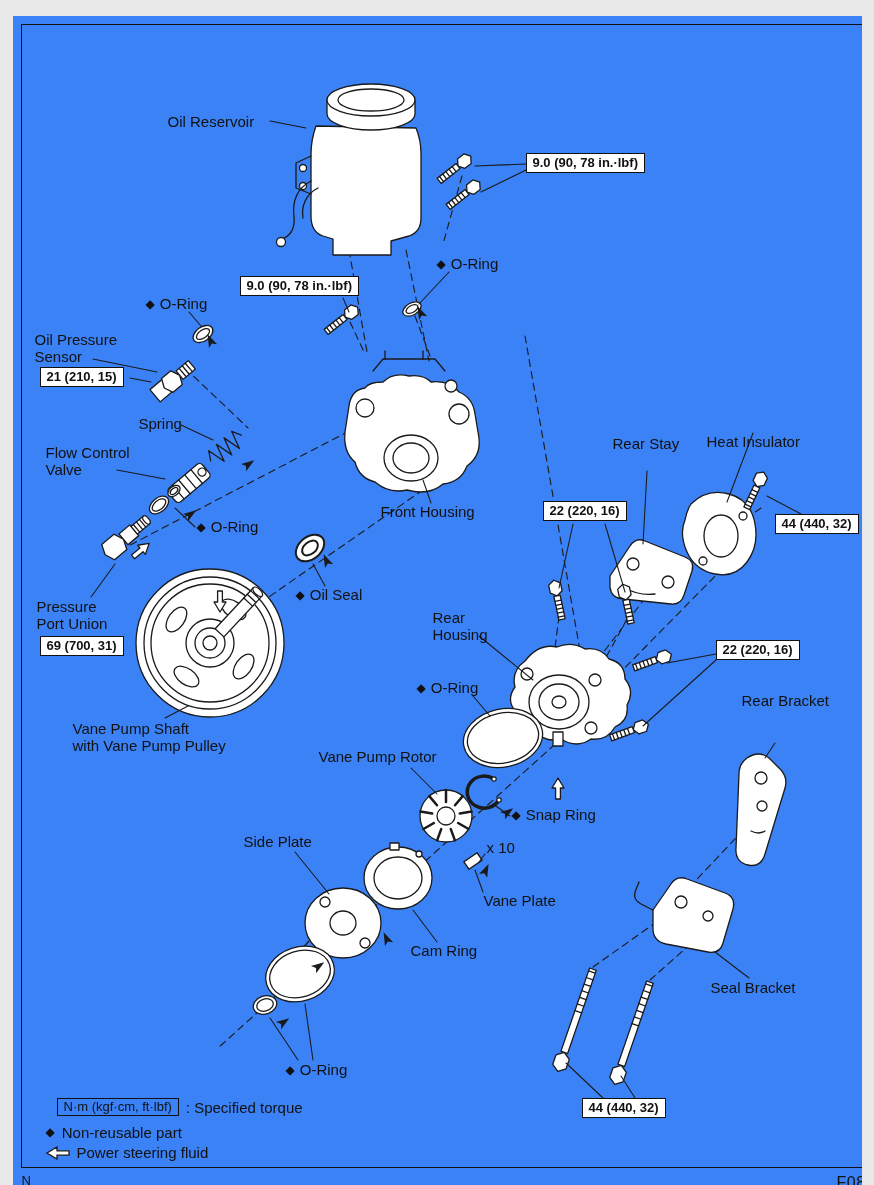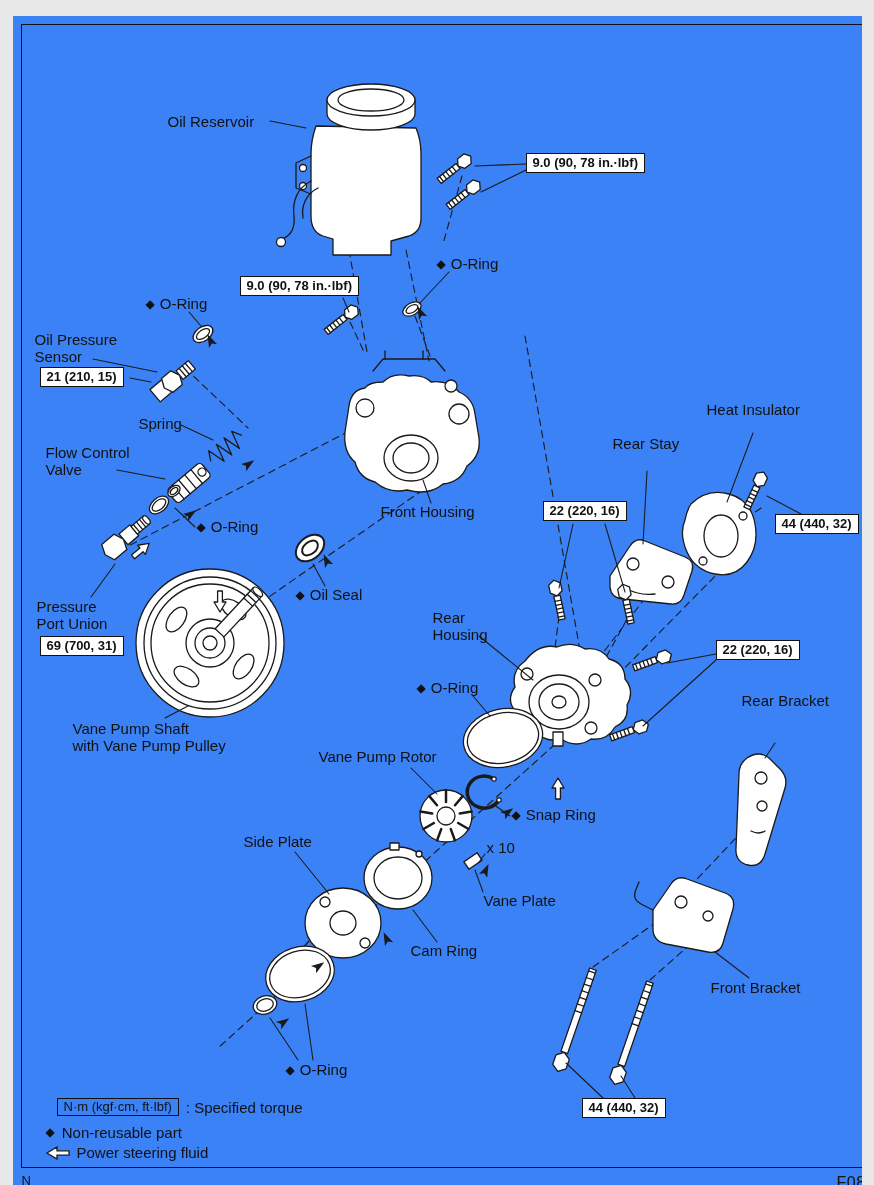--- a/index.html
+++ b/index.html
@@ -354,21 +354,21 @@
     <span class="ln">Flow Control</span>
     <span class="ln">Valve</span>
   </div>
 
   <div class="label dia" style="left:184px;top:502px">
     <span class="di">◆</span>
     <span>O-Ring</span>
   </div>
 
   <div class="label" style="left:368px;top:487px">Front Housing</div>
-  <div class="label" style="left:694px;top:385px">Heat Insulator</div>
+  <div class="label" style="left:694px;top:417px">Heat Insulator</div>
   <div class="label" style="left:600px;top:419px">Rear Stay</div>
 
   <div class="tbox" style="left:530px;top:485px">22 (220, 16)</div>
   <div class="tbox" style="left:762px;top:498px">44 (440, 32)</div>
 
   <div class="label dia" style="left:283px;top:570px">
     <span class="di">◆</span>
     <span>Oil Seal</span>
   </div>
 
@@ -400,21 +400,21 @@
 
   <div class="label dia" style="left:499px;top:790px">
     <span class="di">◆</span>
     <span>Snap Ring</span>
   </div>
 
   <div class="label" style="left:231px;top:817px">Side Plate</div>
   <div class="label" style="left:474px;top:823px">x 10</div>
   <div class="label" style="left:471px;top:876px">Vane Plate</div>
   <div class="label" style="left:398px;top:926px">Cam Ring</div>
-  <div class="label" style="left:698px;top:963px">Front Bracket</div>
+  <div class="label" style="left:698px;top:963px">Seal Bracket</div>
 
   <div class="label dia" style="left:273px;top:1045px">
     <span class="di">◆</span>
     <span>O-Ring</span>
   </div>
 
   <div class="tbox" style="left:569px;top:1082px">44 (440, 32)</div>
 
   <div class="lgrow" style="left:44px;top:1082px">
     <span class="lgbox">N·m (kgf·cm, ft·lbf)</span>

